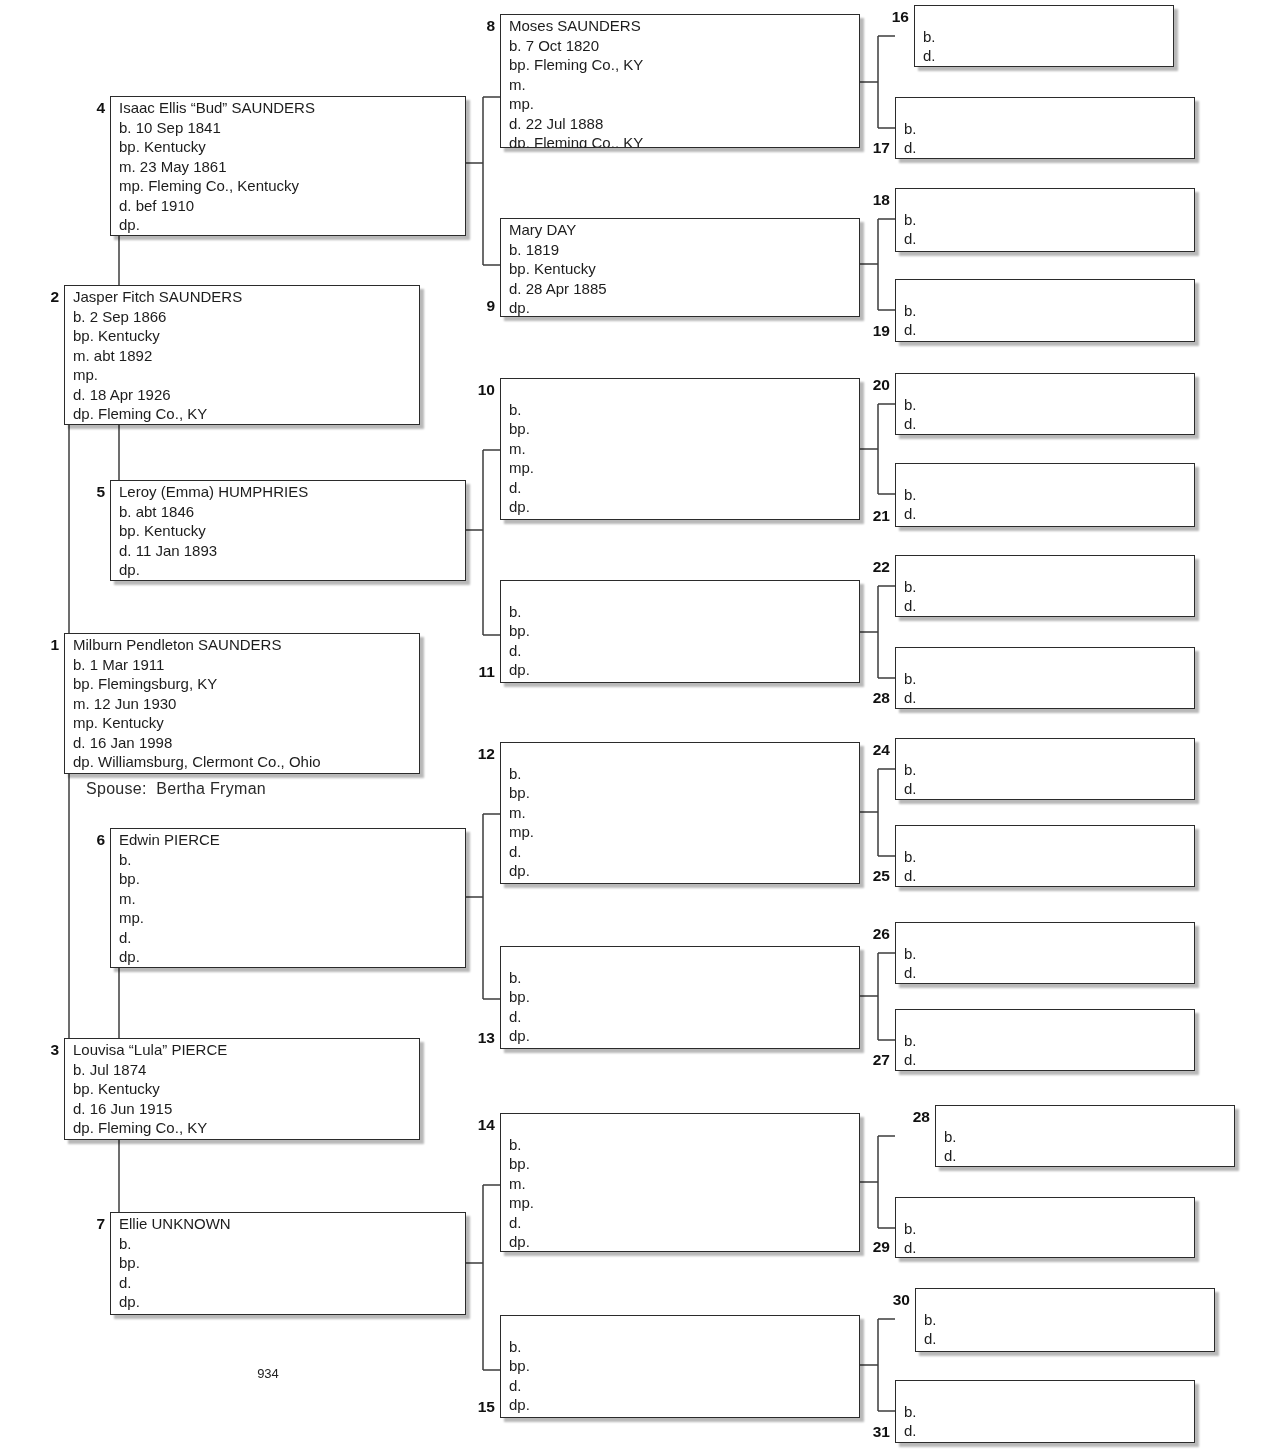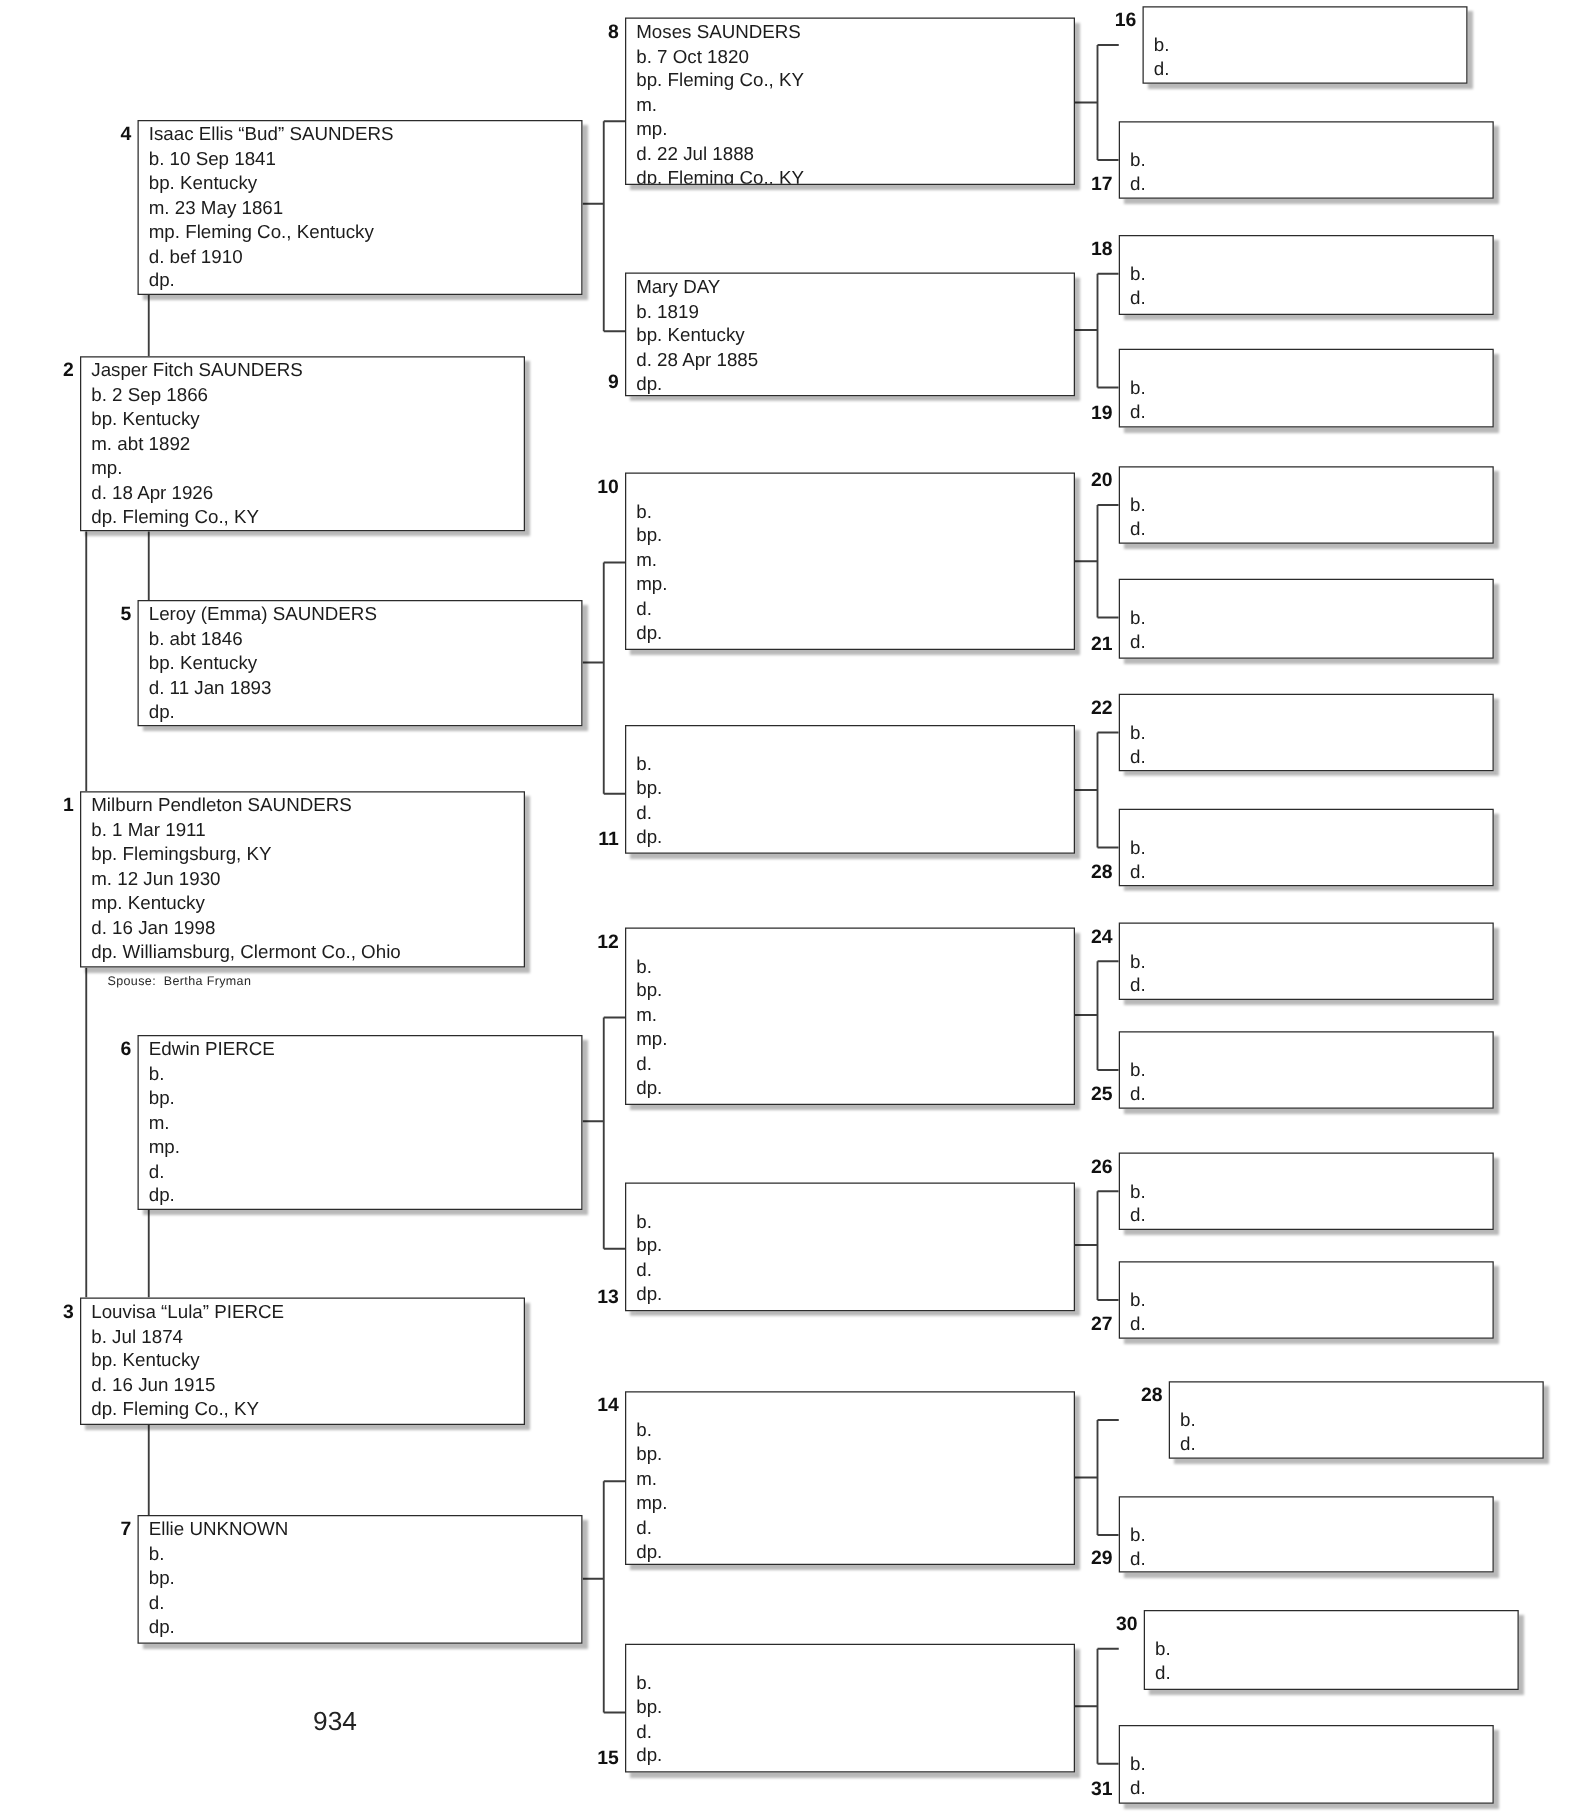--- a/index.html
+++ b/index.html
@@ -30,26 +30,26 @@
     left:-36px;
     text-align:right;
     font-weight:bold;
     font-size:15.5px;
     color:#111;
   }
   .pnum.top{top:1px;}
   .pnum.bottom{bottom:1px;}
   #spouse-note{
     position:absolute;left:86px;top:780px;
-    font-size:10px;color:#2a2a2a;letter-spacing:0.3px;
+    font-size:16px;color:#2a2a2a;letter-spacing:0.3px;
   }
   #page-number{
     position:absolute;left:238px;top:1366px;
     width:60px;text-align:center;
-    font-size:21px;color:#222;
+    font-size:13px;color:#222;
   }
 </style>
 </head>
 <body>
 
 <div id="chart">
 
   <svg id="connectors" viewBox="0 0 1268 1455" xmlns="http://www.w3.org/2000/svg">
     <g stroke="#3d3d3d" stroke-width="1.5" fill="none">
 
@@ -119,21 +119,21 @@
           <div class="pline">bp. Kentucky</div>
           <div class="pline">m. 23 May 1861</div>
           <div class="pline">mp. Fleming Co., Kentucky</div>
           <div class="pline">d. bef 1910</div>
           <div class="pline">dp.</div>
         </div>
       </div>
       <div class="pbox" style="left: 110px; top: 480px; width: 356px; height: 101px;">
         <div class="pnum top">5</div>
         <div class="inner">
-          <div class="pname">Leroy (Emma) SAUNDERS</div>
+          <div class="pname">Leroy (Emma) HUMPHRIES</div>
           <div class="pline">b. abt 1846</div>
           <div class="pline">bp. Kentucky</div>
           <div class="pline">d. 11 Jan 1893</div>
           <div class="pline">dp.</div>
         </div>
       </div>
       <div class="pbox" style="left: 110px; top: 828px; width: 356px; height: 140px;">
         <div class="pnum top">6</div>
         <div class="inner">
           <div class="pname">Edwin PIERCE</div>

